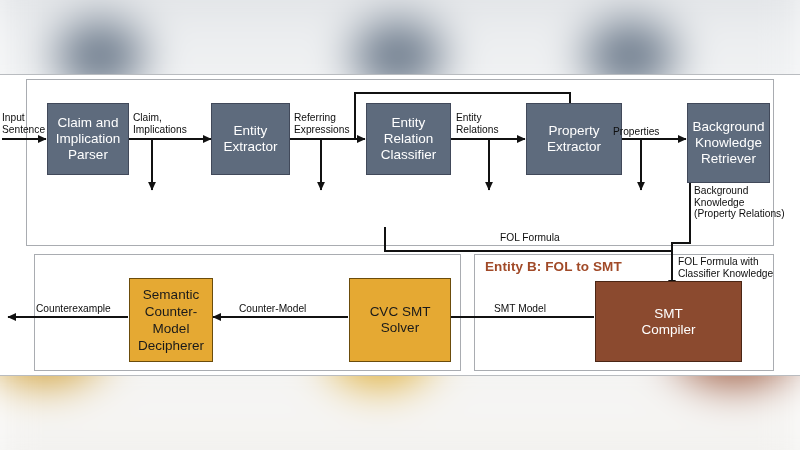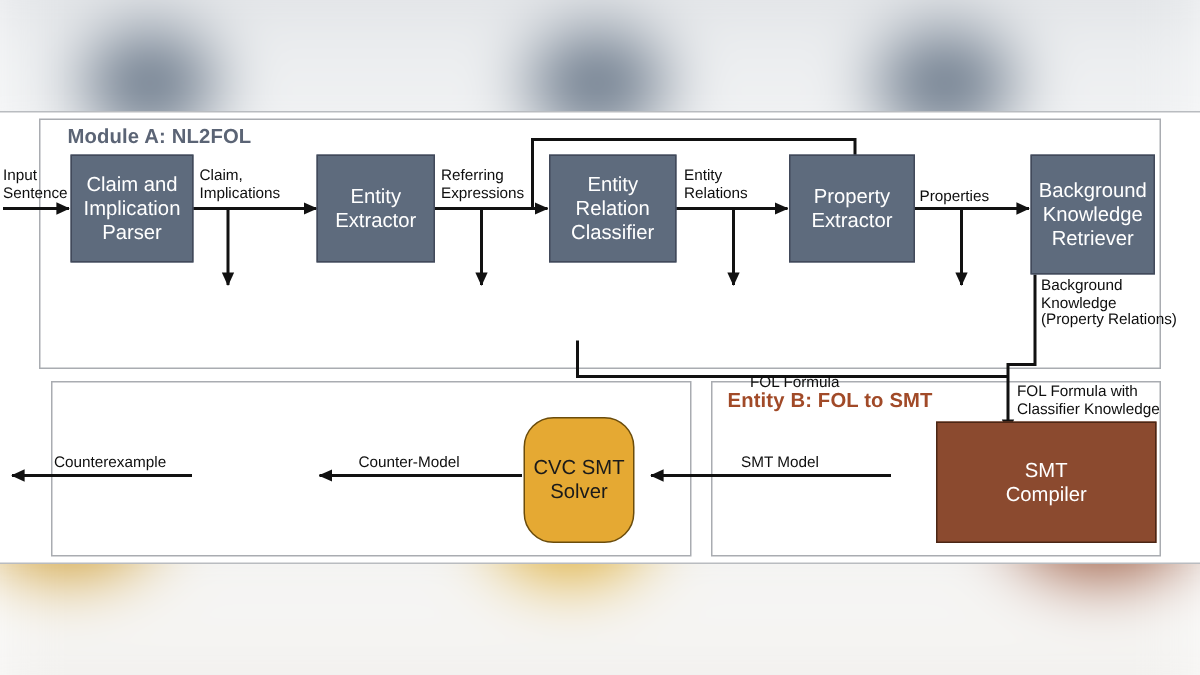--- a/index.html
+++ b/index.html
@@ -156,59 +156,64 @@
         <path d="M348,242 L213,242"></path>
 
         <path d="M128,242 L8,242"></path>
       </g>
     </svg>
 
     <div class="module" id="module-a" style="left:26px; top:4px; width:748px; height:167px;"></div>
     <div class="module" id="module-c" style="left:34px; top:179px; width:427px; height:117px;"></div>
     <div class="module" id="module-b" style="left:474px; top:179px; width:300px; height:117px;"></div>
 
-    <div class="module-title" style="left:45px; top:8px; color:#5b6475;">Module A: NL2FOL</div>
     <div class="module-title" style="left:485px; top:184px; color:#a14a28;">Entity B: FOL to SMT</div>
 
     <div class="node blue" style="left:47px; top:28px; width:82px; height:72px;">
       <span style="white-space:pre-line;">Claim and
 Implication
 Parser</span>
     </div>
 
     <div class="node blue" style="left:211px; top:28px; width:79px; height:72px;">
       <span style="white-space:pre-line;">Entity
 Extractor</span>
     </div>
 
     <div class="node blue" style="left:366px; top:28px; width:85px; height:72px;">
       <span style="white-space:pre-line;">Entity
 Relation
 Classifier</span>
     </div>
 
-    <div class="node blue" style="left:526px; top:28px; width:84px; height:72px;">
+    <div class="node blue" style="left:526px; top:28px; width:96px; height:72px;">
       <span style="white-space:pre-line;">Property
 Extractor</span>
     </div>
 
     <div class="node blue" style="left:687px; top:28px; width:83px; height:80px;">
       <span style="white-space:pre-line;">Background
 Knowledge
 Retriever</span>
     </div>
 
 
-
-    <div class="node gold" style="left:349px; top:203px; width:74px; height:84px;border-radius:20px;">
+    <div class="node gold" style="left:129px; top:203px; width:84px; height:84px; line-height:17px;">
+      <span style="white-space:pre-line;">Semantic
+Counter-
+Model
+Decipherer</span>
+    </div>
+
+    <div class="node gold" style="left:349px; top:203px; width:102px; height:84px;">
       <span style="white-space:pre-line;">CVC SMT
 Solver</span>
     </div>
 
-    <div class="node brown" style="left:624px; top:206px; width:147px; height:81px;">
+    <div class="node brown" style="left:595px; top:206px; width:147px; height:81px;">
       <span style="white-space:pre-line;">SMT
 Compiler</span>
     </div>
 
     <div class="edge-label" style="left:2px; top:37px;">Input
 Sentence</div>
 
     <div class="edge-label" style="left:133px; top:37px;">Claim,
 Implications</div>
 
@@ -217,21 +222,21 @@
 
     <div class="edge-label" style="left:456px; top:37px;">Entity
 Relations</div>
 
     <div class="edge-label" style="left:613px; top:51px;">Properties</div>
 
     <div class="edge-label" style="left:694px; top:110px;">Background
 Knowledge
 (Property Relations)</div>
 
-    <div class="edge-label" style="left:500px; top:175px;">FOL Formula</div>
+    <div class="edge-label" style="left:500px; top:157px;">FOL Formula</div>
 
     <div class="edge-label" style="left:678px; top:181px;">FOL Formula with
 Classifier Knowledge</div>
 
     <div class="edge-label" style="left:494px; top:228px;">SMT Model</div>
 
     <div class="edge-label" style="left:239px; top:228px;">Counter-Model</div>
 
     <div class="edge-label" style="left:36px; top:228px;text-align:center;">Counterexample</div>
 

